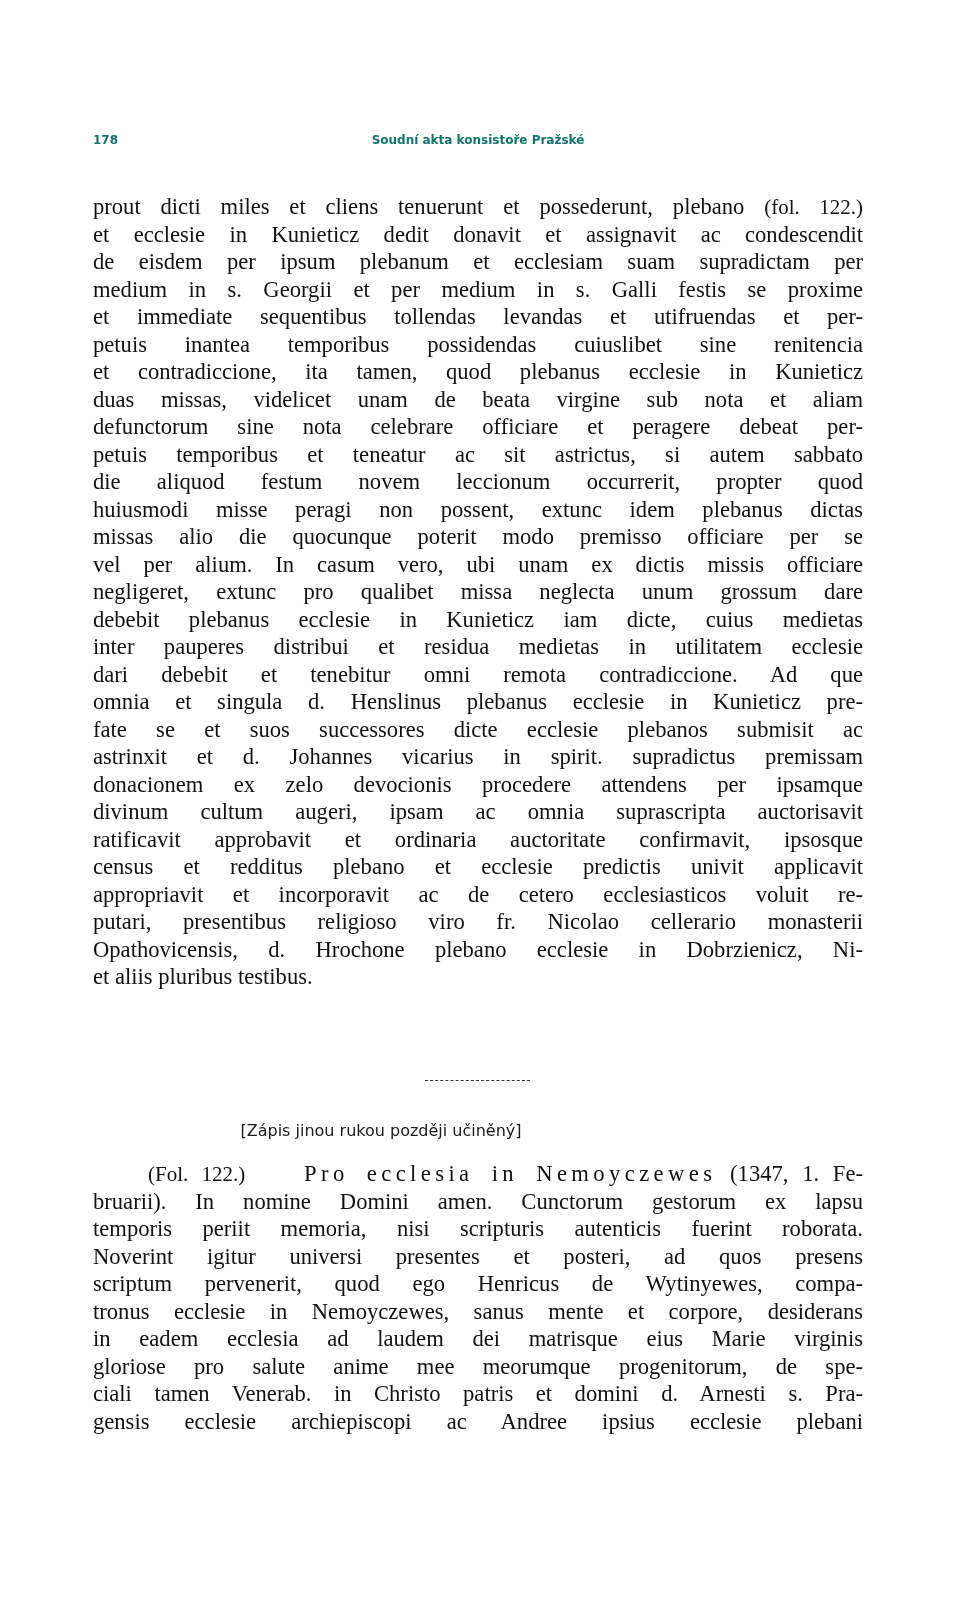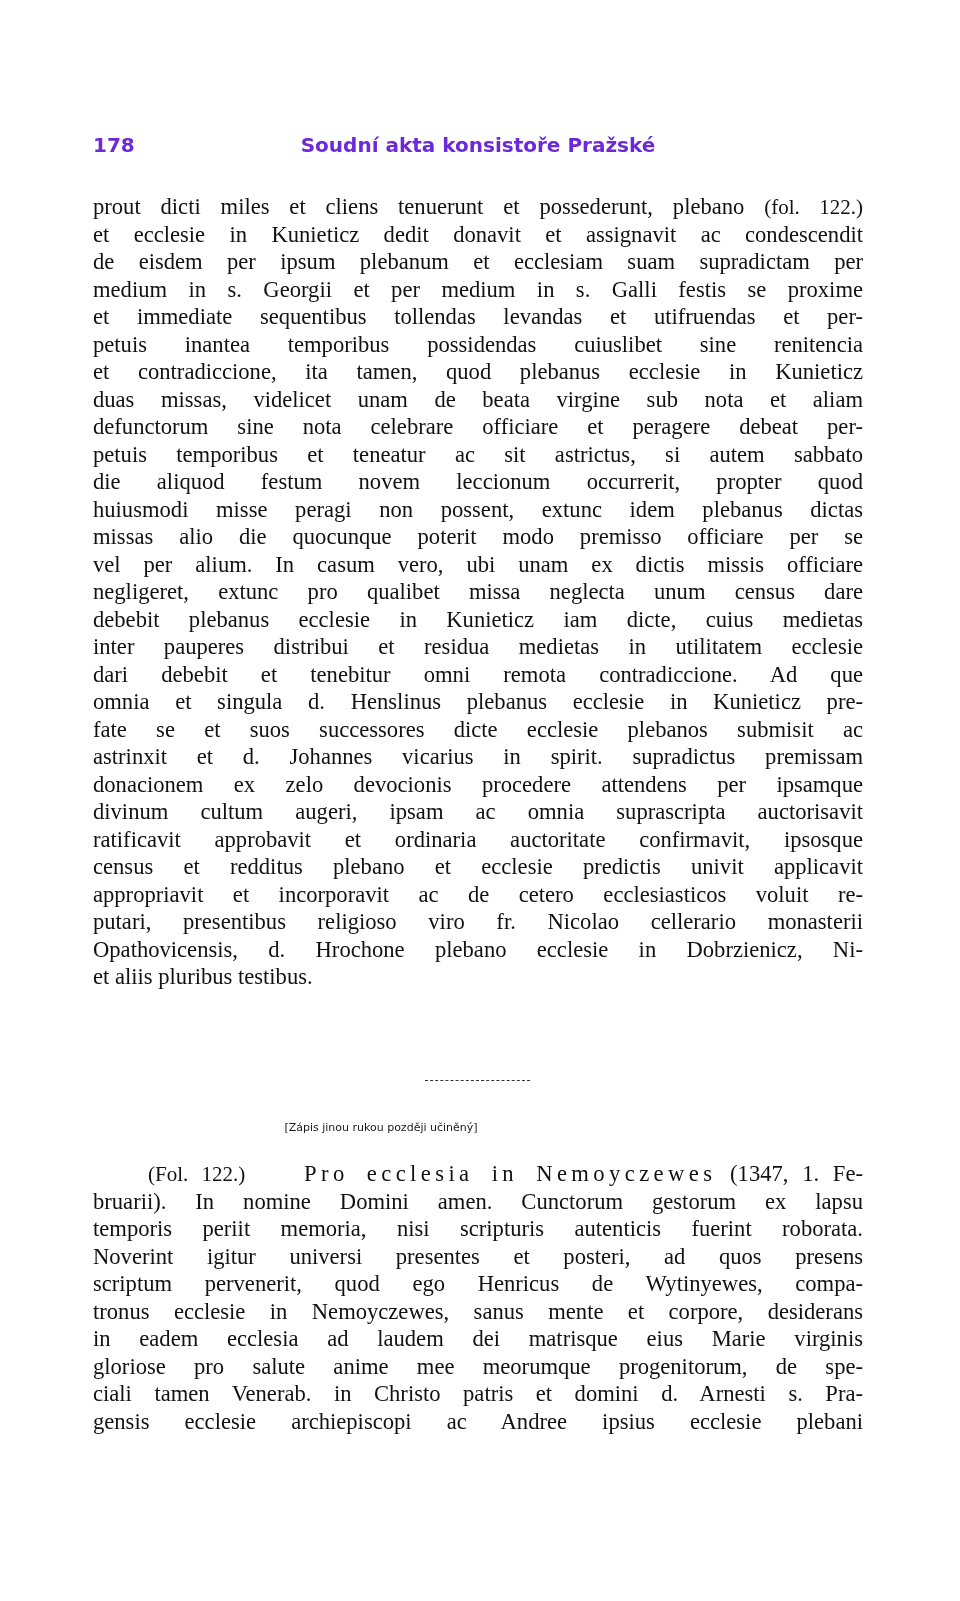--- a/index.html
+++ b/index.html
@@ -1,34 +1,34 @@
 <!DOCTYPE html>
 <html><head>
   <meta charset="utf-8">
   <style>
     html, body { margin: 0; padding: 0; background: #ffffff; }
     body { width: 960px; height: 1601px; position: relative; overflow: hidden; color: #111; }
     .page { position: absolute; left: 0; top: 0; width: 960px; height: 1601px; }
     .running-head { position: absolute; top: 133px; left: 93px; width: 770px; height: 26px;
-      font-family: "DejaVu Sans", sans-serif; font-size: 20px; font-weight: bold; color: #6d28d9; }
+      font-family: "DejaVu Sans", sans-serif; font-size: 12px; font-weight: bold; color: #0f766e; }
     .page-number { position: absolute; left: 0; top: 0; }
     .running-title { position: absolute; left: 0; right: 0; text-align: center; top: 0; }
     .body-text { position: absolute; left: 93px; width: 770px;
       font-family: "Liberation Serif", serif; font-size: 22.6px; color: #111; }
     .line { display: block; height: 27.5px; line-height: 27.5px; white-space: nowrap;
       text-align: justify; text-align-last: justify; }
     .line.last { text-align-last: left; }
     .line.indent { padding-left: 55px; }
     .small { font-size: 21px; }
     .spaced { letter-spacing: 4.4px; margin-left: 45px; }
     .block1 { top: 193px; }
     .divider { position: absolute; top: 1080px; left: 425px; width: 105px; height: 0;
       border-top: 1px dashed #333; }
     .section-note { position: absolute; top: 1121px; left: 0; width: 762px; text-align: center;
-      font-family: "DejaVu Sans", sans-serif; font-size: 11px; color: #1a1a1a; }
+      font-family: "DejaVu Sans", sans-serif; font-size: 16px; color: #1a1a1a; }
     .block2 { top: 1160px; }
   </style>
 </head>
 <body>
 
 <div class="page">
 
   <div class="running-head">
     <span class="page-number">178</span>
     <span class="running-title">Soudní akta konsistoře Pražské</span>
@@ -42,21 +42,21 @@
     <span class="line">et immediate sequentibus tollendas levandas et utifruendas et per-</span>
     <span class="line">petuis inantea temporibus possidendas cuiuslibet sine renitencia</span>
     <span class="line">et contradiccione, ita tamen, quod plebanus ecclesie in Kunieticz</span>
     <span class="line">duas missas, videlicet unam de beata virgine sub nota et aliam</span>
     <span class="line">defunctorum sine nota celebrare officiare et peragere debeat per-</span>
     <span class="line">petuis temporibus et teneatur ac sit astrictus, si autem sabbato</span>
     <span class="line">die aliquod festum novem leccionum occurrerit, propter quod</span>
     <span class="line">huiusmodi misse peragi non possent, extunc idem plebanus dictas</span>
     <span class="line">missas alio die quocunque poterit modo premisso officiare per se</span>
     <span class="line">vel per alium. In casum vero, ubi unam ex dictis missis officiare</span>
-    <span class="line">negligeret, extunc pro qualibet missa neglecta unum census dare</span>
+    <span class="line">negligeret, extunc pro qualibet missa neglecta unum grossum dare</span>
     <span class="line">debebit plebanus ecclesie in Kunieticz iam dicte, cuius medietas</span>
     <span class="line">inter pauperes distribui et residua medietas in utilitatem ecclesie</span>
     <span class="line">dari debebit et tenebitur omni remota contradiccione. Ad que</span>
     <span class="line">omnia et singula d. Henslinus plebanus ecclesie in Kunieticz pre-</span>
     <span class="line">fate se et suos successores dicte ecclesie plebanos submisit ac</span>
     <span class="line">astrinxit et d. Johannes vicarius in spirit. supradictus premissam</span>
     <span class="line">donacionem ex zelo devocionis procedere attendens per ipsamque</span>
     <span class="line">divinum cultum augeri, ipsam ac omnia suprascripta auctorisavit</span>
     <span class="line">ratificavit approbavit et ordinaria auctoritate confirmavit, ipsosque</span>
     <span class="line">census et redditus plebano et ecclesie predictis univit applicavit</span>

